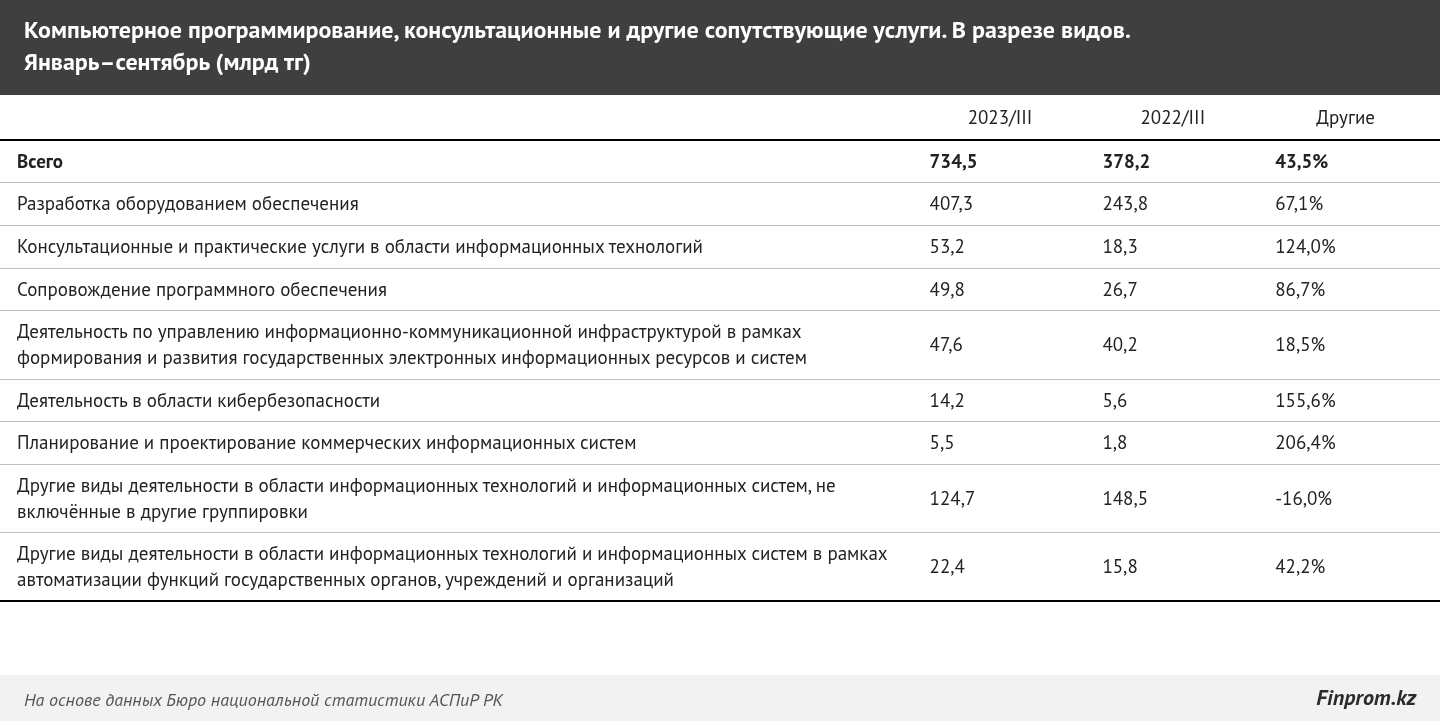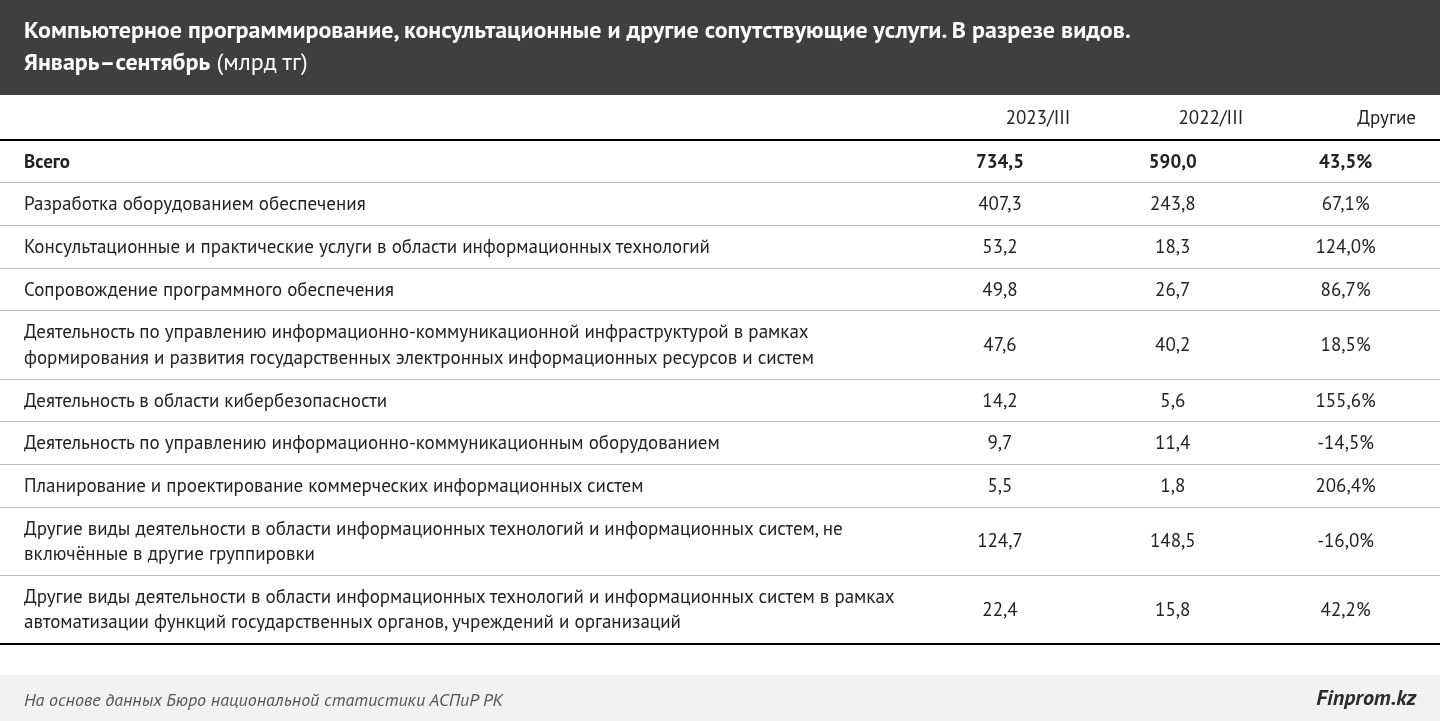--- a/index.html
+++ b/index.html
@@ -26,58 +26,58 @@
     color: #ffffff;
     padding: 14px 24px 16px 24px;
   }
   .title-bold {
     font-size: 24px;
     font-weight: 700;
     line-height: 1.35;
   }
   .title-unit {
     font-size: 24px;
-    font-weight: 400;
+    font-weight: 700;
   }
   .table-wrap {
     flex: 1;
     padding: 0;
   }
   table {
     width: 100%;
     border-collapse: collapse;
     table-layout: fixed;
   }
   col.col-label { width: 64%; }
   col.col-num   { width: 12%; }
   thead th {
     font-weight: 400;
     font-size: 19px;
     color: #222;
-    text-align: right;
+    text-align: center;
     padding: 10px 24px 10px 8px;
     border-bottom: 2px solid #000;
   }
   thead th.label-head {
     text-align: left;
   }
   tbody td {
     font-size: 19px;
     color: #222;
     padding: 8px 24px 8px 8px;
     border-bottom: 1px solid #bfbfbf;
     vertical-align: middle;
     line-height: 1.35;
   }
   tbody td.label-cell {
     text-align: left;
-    padding-left: 24px;
+    padding-left: 17px;
   }
   tbody td.num-cell {
-    text-align: center;
+    text-align: left;
     white-space: nowrap;
   }
   tbody tr.total-row td {
     font-weight: 700;
   }
   tbody tr:last-child td {
     border-bottom: 2px solid #000;
   }
   .footer {
     display: flex;
@@ -126,21 +126,21 @@
           <th class="label-head"></th>
           <th>2023/III</th>
           <th>2022/III</th>
           <th>Другие</th>
         </tr>
       </thead>
       <tbody id="tbody">
         <tr class="total-row">
           <td class="label-cell">Всего</td>
           <td class="num-cell">734,5</td>
-          <td class="num-cell">590,0</td>
+          <td class="num-cell">378,2</td>
           <td class="num-cell">43,5%</td>
         </tr>
       <tr>
             <td class="label-cell">Разработка оборудованием обеспечения</td>
             <td class="num-cell">407,3</td>
             <td class="num-cell">243,8</td>
             <td class="num-cell">67,1%</td>
           </tr>
           <tr>
             <td class="label-cell">Консультационные и практические услуги в области информационных технологий</td>
@@ -160,26 +160,20 @@
             <td class="num-cell">40,2</td>
             <td class="num-cell">18,5%</td>
           </tr>
           <tr>
             <td class="label-cell">Деятельность в области кибербезопасности</td>
             <td class="num-cell">14,2</td>
             <td class="num-cell">5,6</td>
             <td class="num-cell">155,6%</td>
           </tr>
           <tr>
-            <td class="label-cell">Деятельность по управлению информационно-коммуникационным оборудованием</td>
-            <td class="num-cell">9,7</td>
-            <td class="num-cell">11,4</td>
-            <td class="num-cell">-14,5%</td>
-          </tr>
-          <tr>
             <td class="label-cell">Планирование и проектирование коммерческих информационных систем</td>
             <td class="num-cell">5,5</td>
             <td class="num-cell">1,8</td>
             <td class="num-cell">206,4%</td>
           </tr>
           <tr>
             <td class="label-cell">Другие виды деятельности в области информационных технологий и информационных систем, не включённые в другие группировки</td>
             <td class="num-cell">124,7</td>
             <td class="num-cell">148,5</td>
             <td class="num-cell">-16,0%</td>

